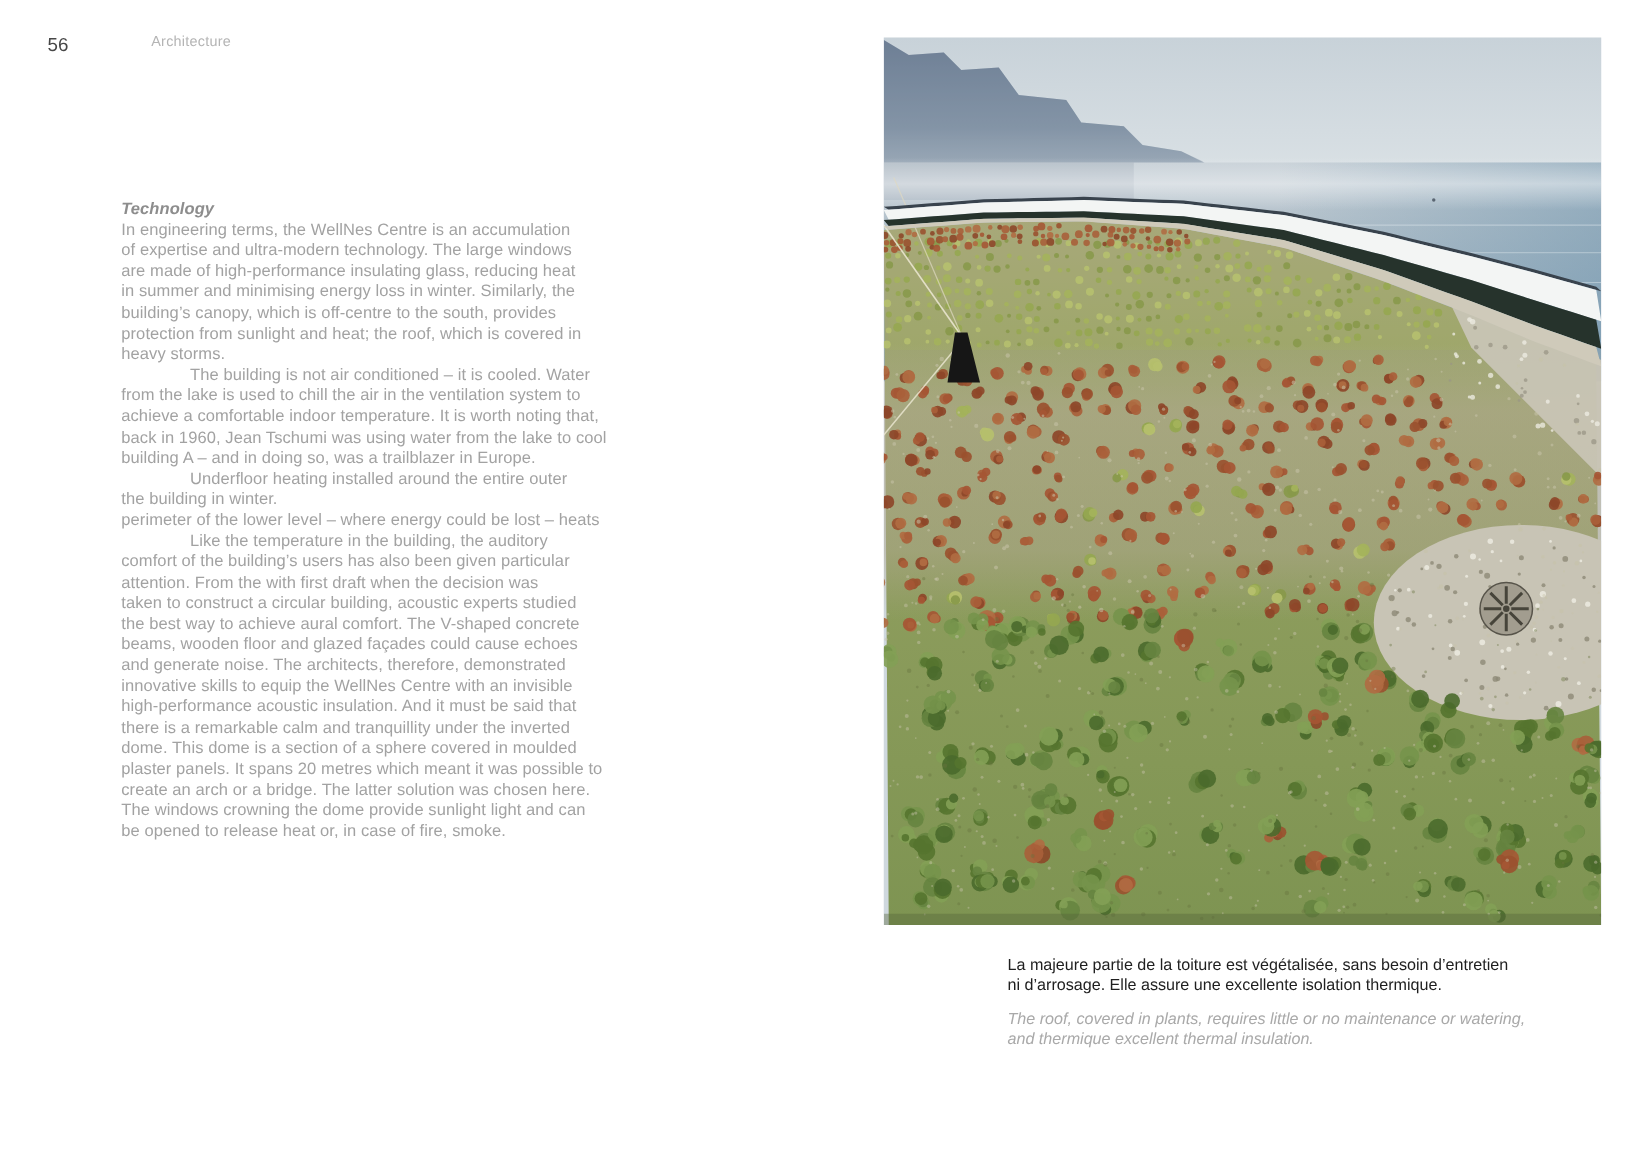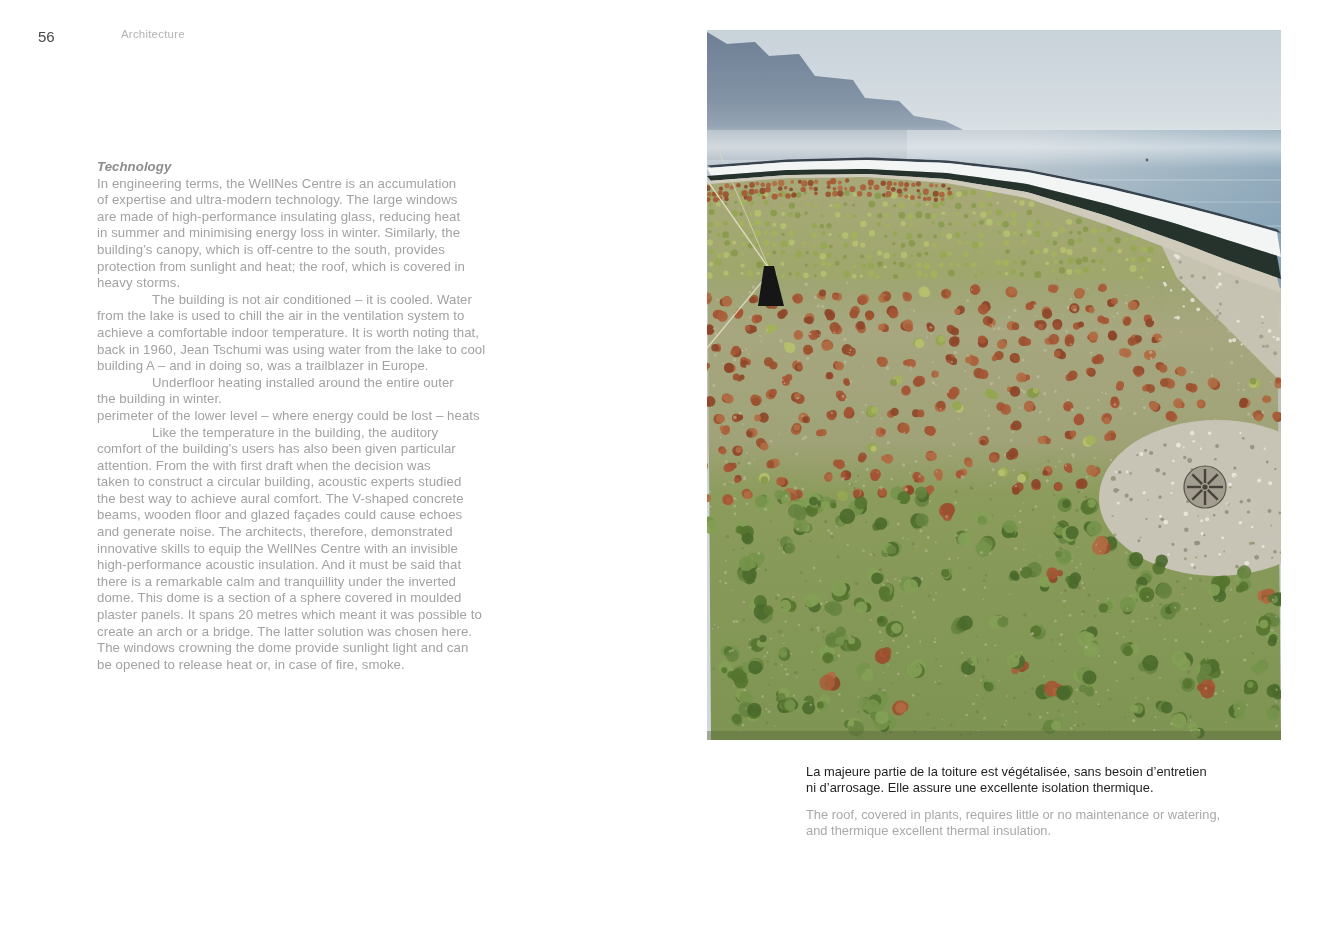--- a/index.html
+++ b/index.html
@@ -17,21 +17,21 @@
     font-size:13.2px;line-height:16.6px;letter-spacing:.08px;color:#a2a2a2;}
   .article .heading{font-weight:bold;color:#8d8d8d;font-style:italic;}
   .article .line{white-space:nowrap;}
   .article .line.first-indent{padding-left:55px;}
 
   .photo{position:absolute;left:707px;top:30px;width:574px;height:710px;overflow:hidden;background:#cfd8de;}
   .photo svg{display:block;width:574px;height:710px;}
 
   .captions{position:absolute;left:766px;top:764px;width:440px;margin-left:40px;}
   .cap-fr{font-size:12.9px;line-height:15.7px;color:#1f1f1f;}
-  .cap-en{margin-top:12px;font-size:12.9px;line-height:15.7px;color:#a9a9a9;}
+  .cap-en{margin-top:12px;font-size:12.9px;line-height:15.7px;color:#a9a9a9;font-style:italic;}
   .cap-line{white-space:nowrap;}
 </style>
 </head>
 <body>
 
 <div class="page">
 
   <div class="folio">56</div>
   <div class="section">Architecture</div>
 

